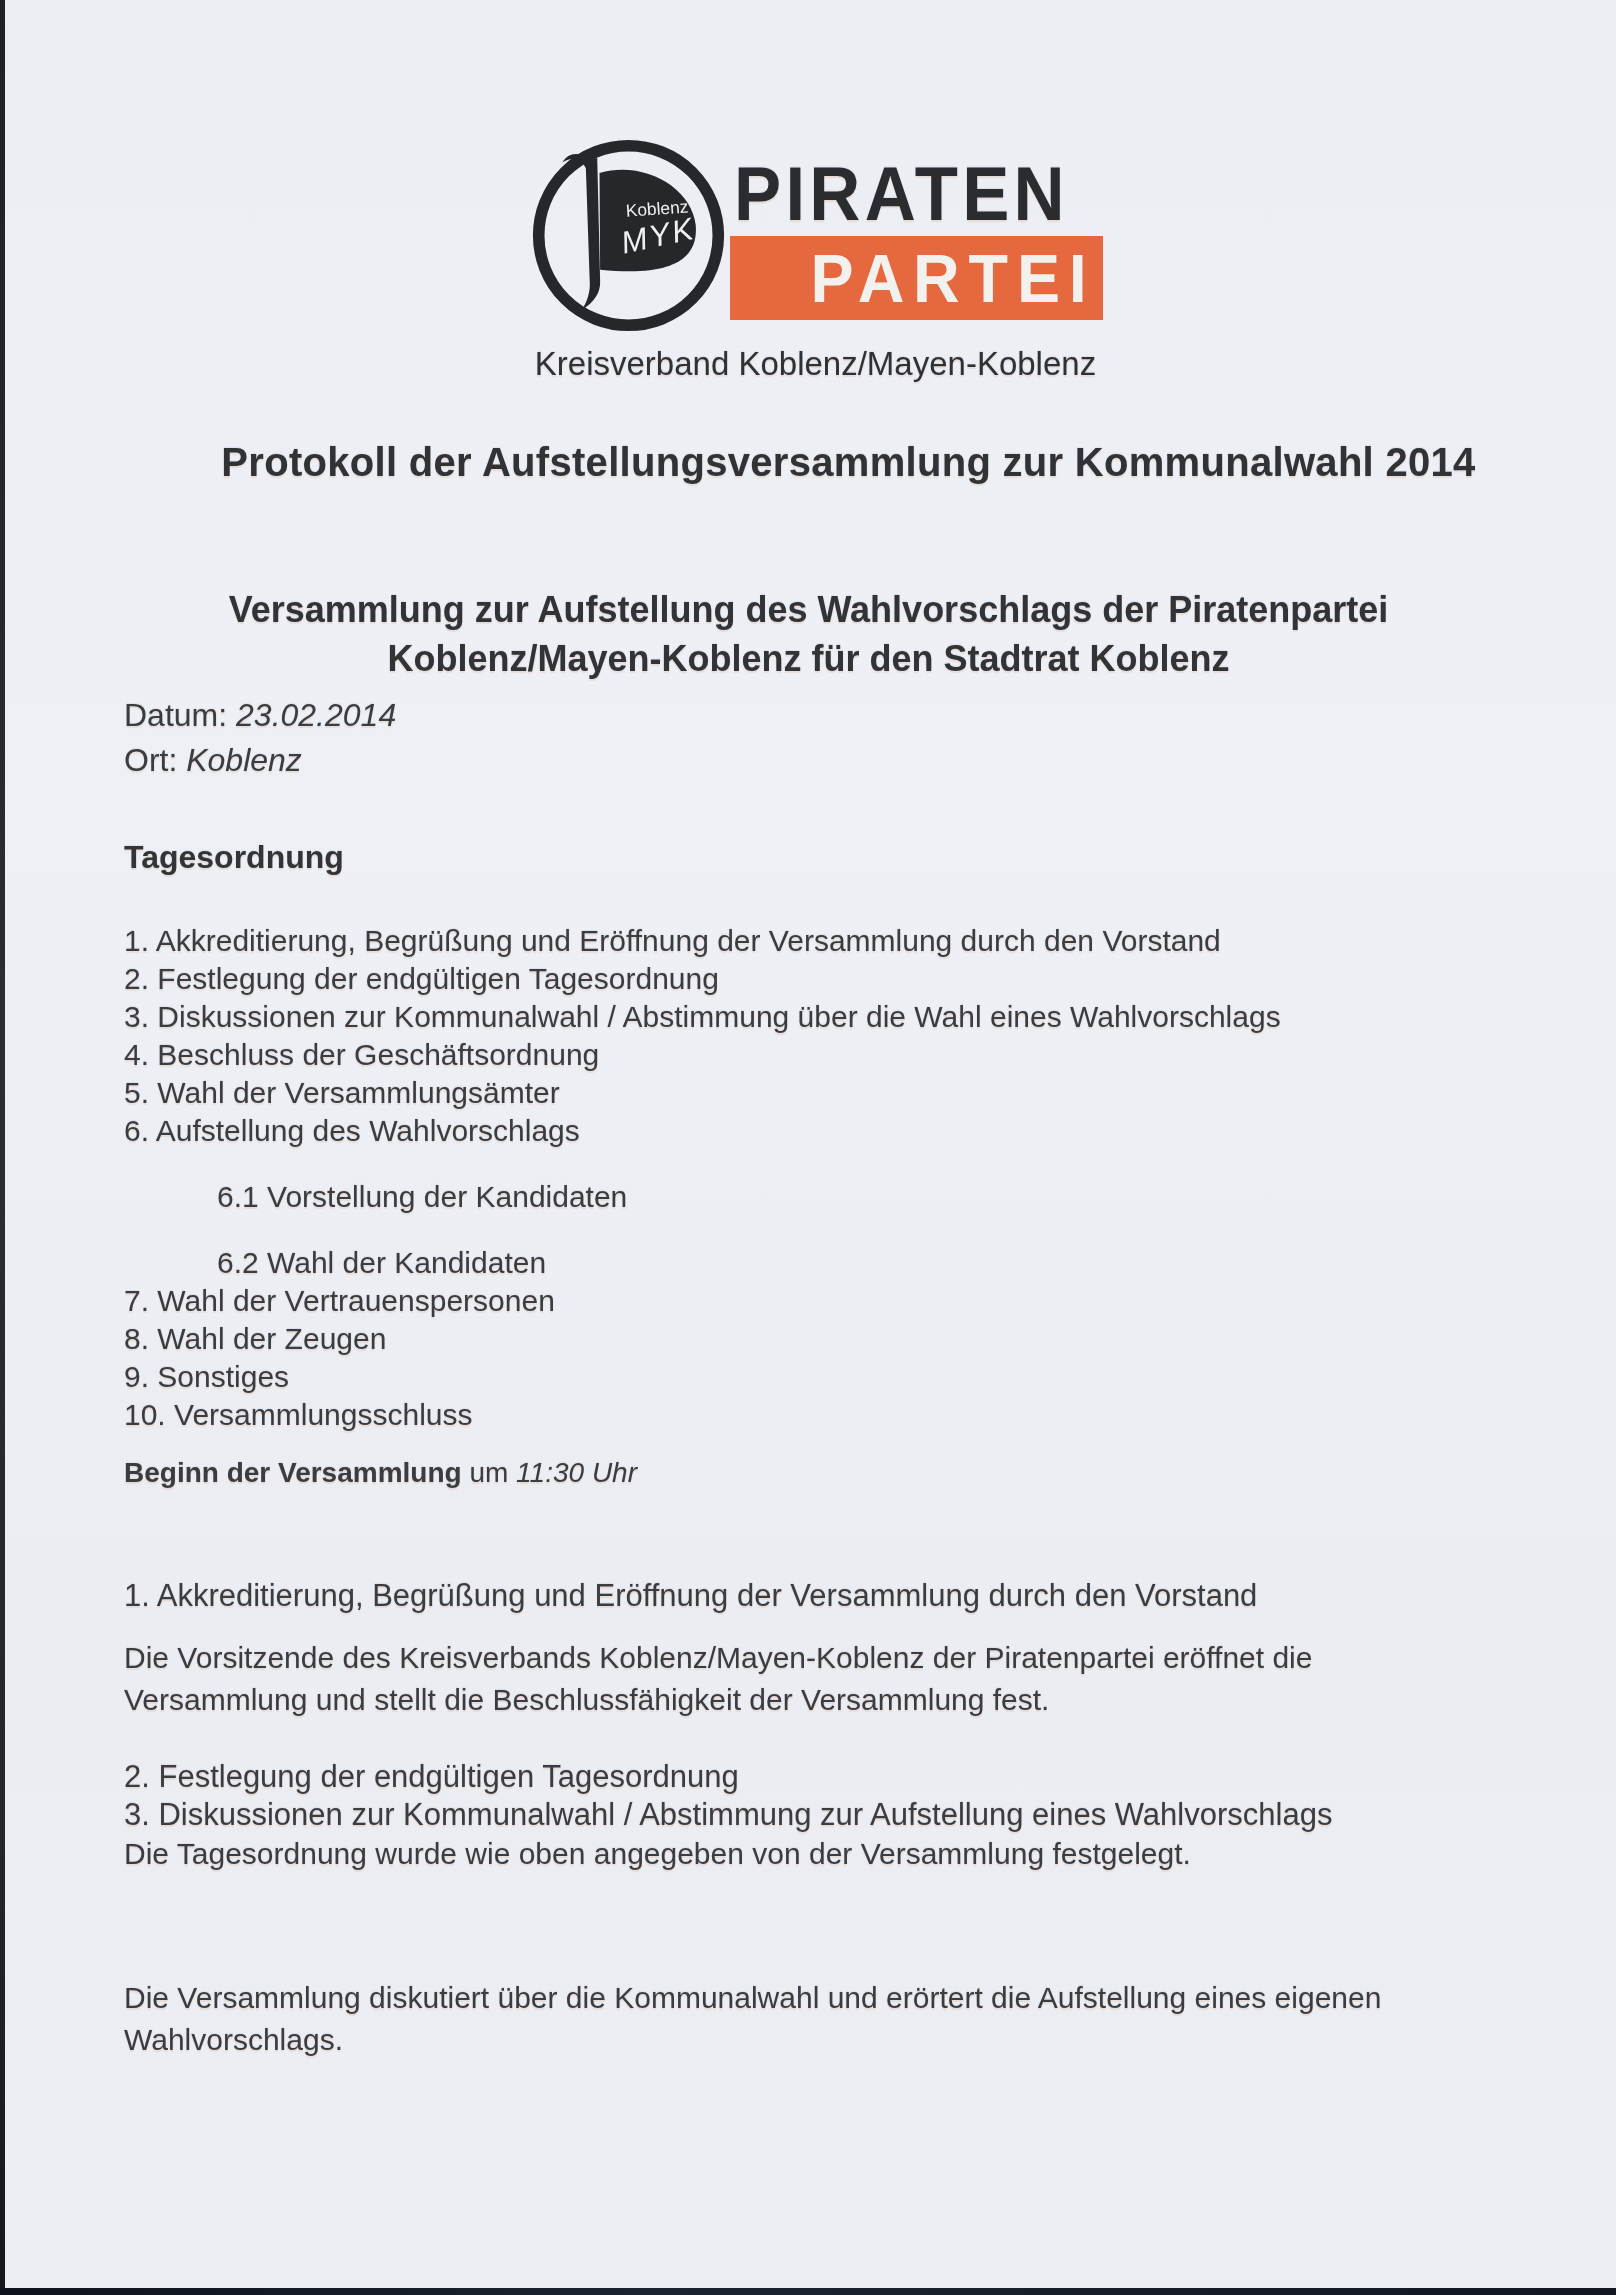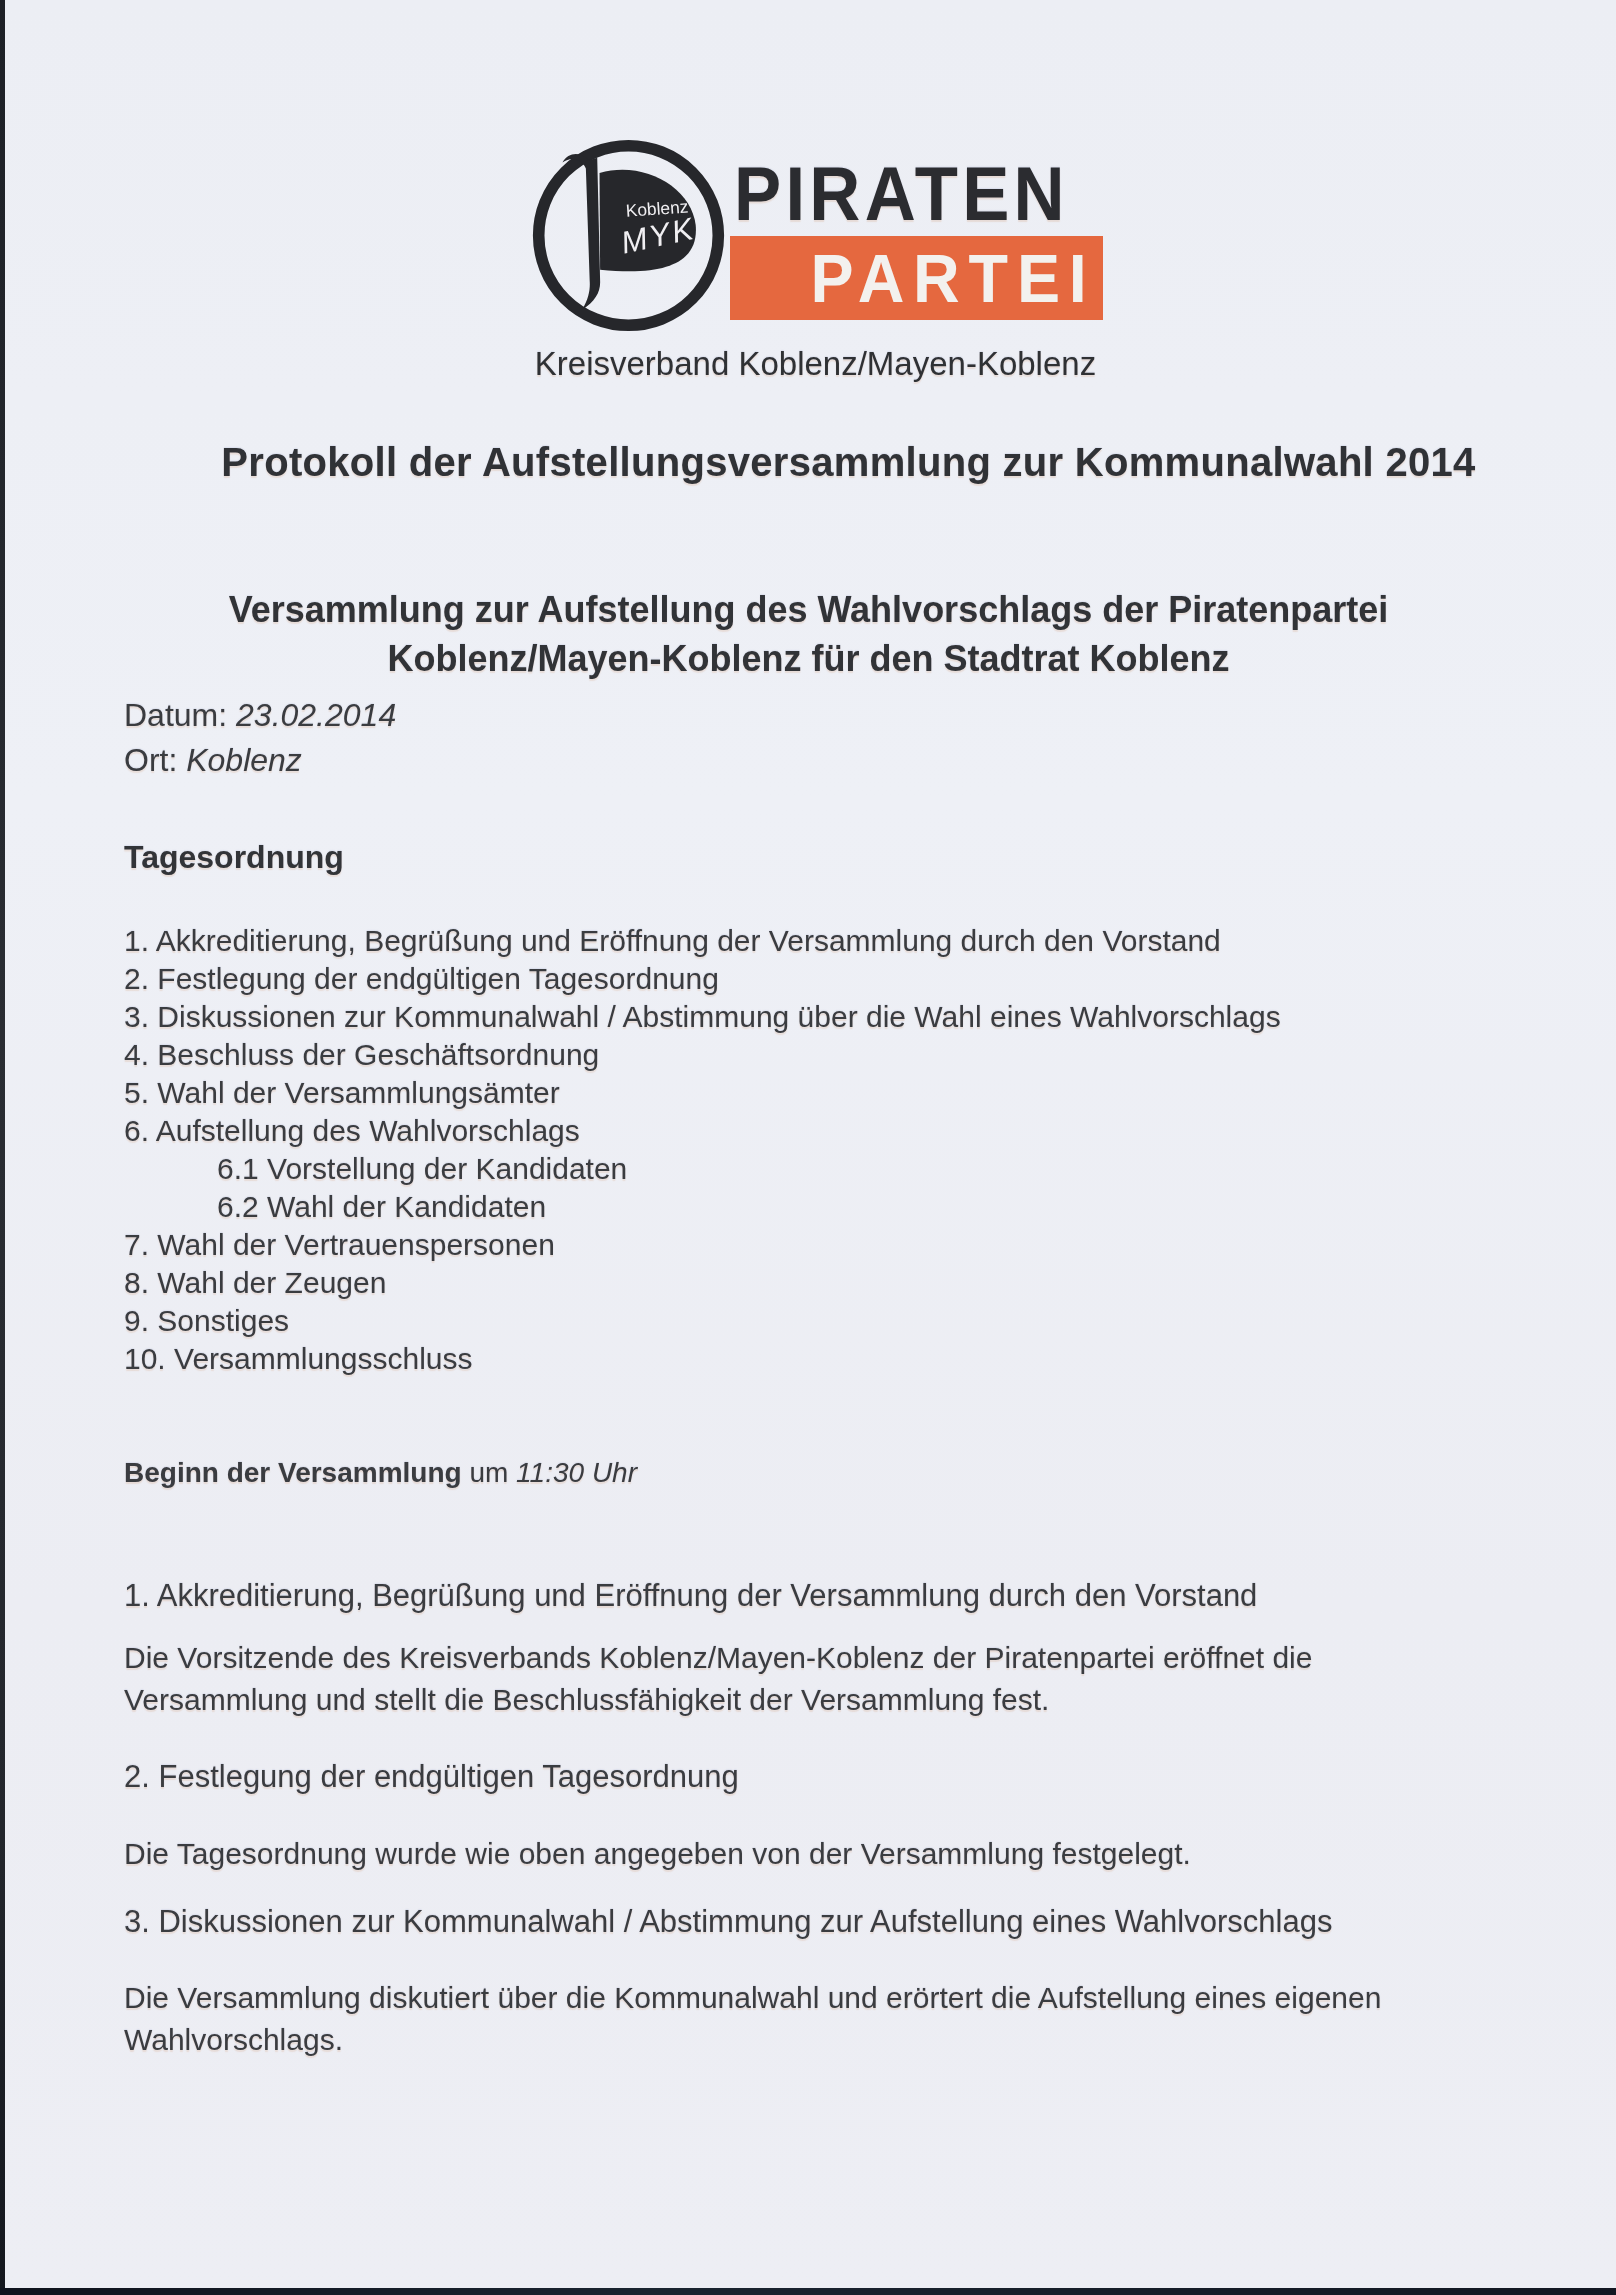--- a/index.html
+++ b/index.html
@@ -62,21 +62,21 @@
   
   .meta{ position:absolute; left:124px; top:693px; font-size:32px; line-height:45px; }
   .meta .val{ font-style:italic; }
 
   
   .agenda-heading{
     position:absolute; left:124px; top:839px;
     font-size:32px; font-weight:bold; color:#323438;
   }
   .agenda{ position:absolute; left:124px; top:922px; font-size:30px; line-height:38px; width:1417px; }
-  .agenda .sub{ padding-left:93px; }
+  .agenda .sub{ padding-left:93px;margin-top:28px; }
 
   
   .session-start{ position:absolute; left:124px; top:1457px; font-size:28px; }
   .session-start .b{ font-weight:bold; }
   .session-start .t{ font-style:italic; }
 
   .sec-heading{ position:absolute; left:124px; font-size:31px; white-space:nowrap; }
   .para-line{ position:absolute; left:124px; font-size:30px; white-space:nowrap; }
 </style>
 </head>
@@ -150,21 +150,21 @@
       <span class="t txt">11:30 Uhr</span>
     </div>
 
     <div class="sec-heading txt" style="top:1578px">1. Akkreditierung, Begrüßung und Eröffnung der Versammlung durch den Vorstand</div>
     <div class="para-line txt" style="top:1683px">Versammlung und stellt die Beschlussfähigkeit der Versammlung fest.</div>
     <div class="para-line txt" style="top:1641px">Die Vorsitzende des Kreisverbands Koblenz/Mayen-Koblenz der Piratenpartei eröffnet die</div>
 
     <div class="sec-heading txt" style="top:1759px">2. Festlegung der endgültigen Tagesordnung</div>
     <div class="para-line txt" style="top:1837px">Die Tagesordnung wurde wie oben angegeben von der Versammlung festgelegt.</div>
 
-    <div class="sec-heading txt" style="top:1904px">3. Diskussionen zur Kommunalwahl / Abstimmung zur Aufstellung eines Wahlvorschlags</div>
+    <div class="sec-heading txt" style="top:1797px">3. Diskussionen zur Kommunalwahl / Abstimmung zur Aufstellung eines Wahlvorschlags</div>
     <div class="para-line txt" style="top:1981px">Die Versammlung diskutiert über die Kommunalwahl und erörtert die Aufstellung eines eigenen</div>
     <div class="para-line txt" style="top:2023px">Wahlvorschlags.</div>
 
   </div>
 
   <div class="scan-edge-left"></div>
   <div class="scan-edge-bottom"></div>
 
 </div>
 

